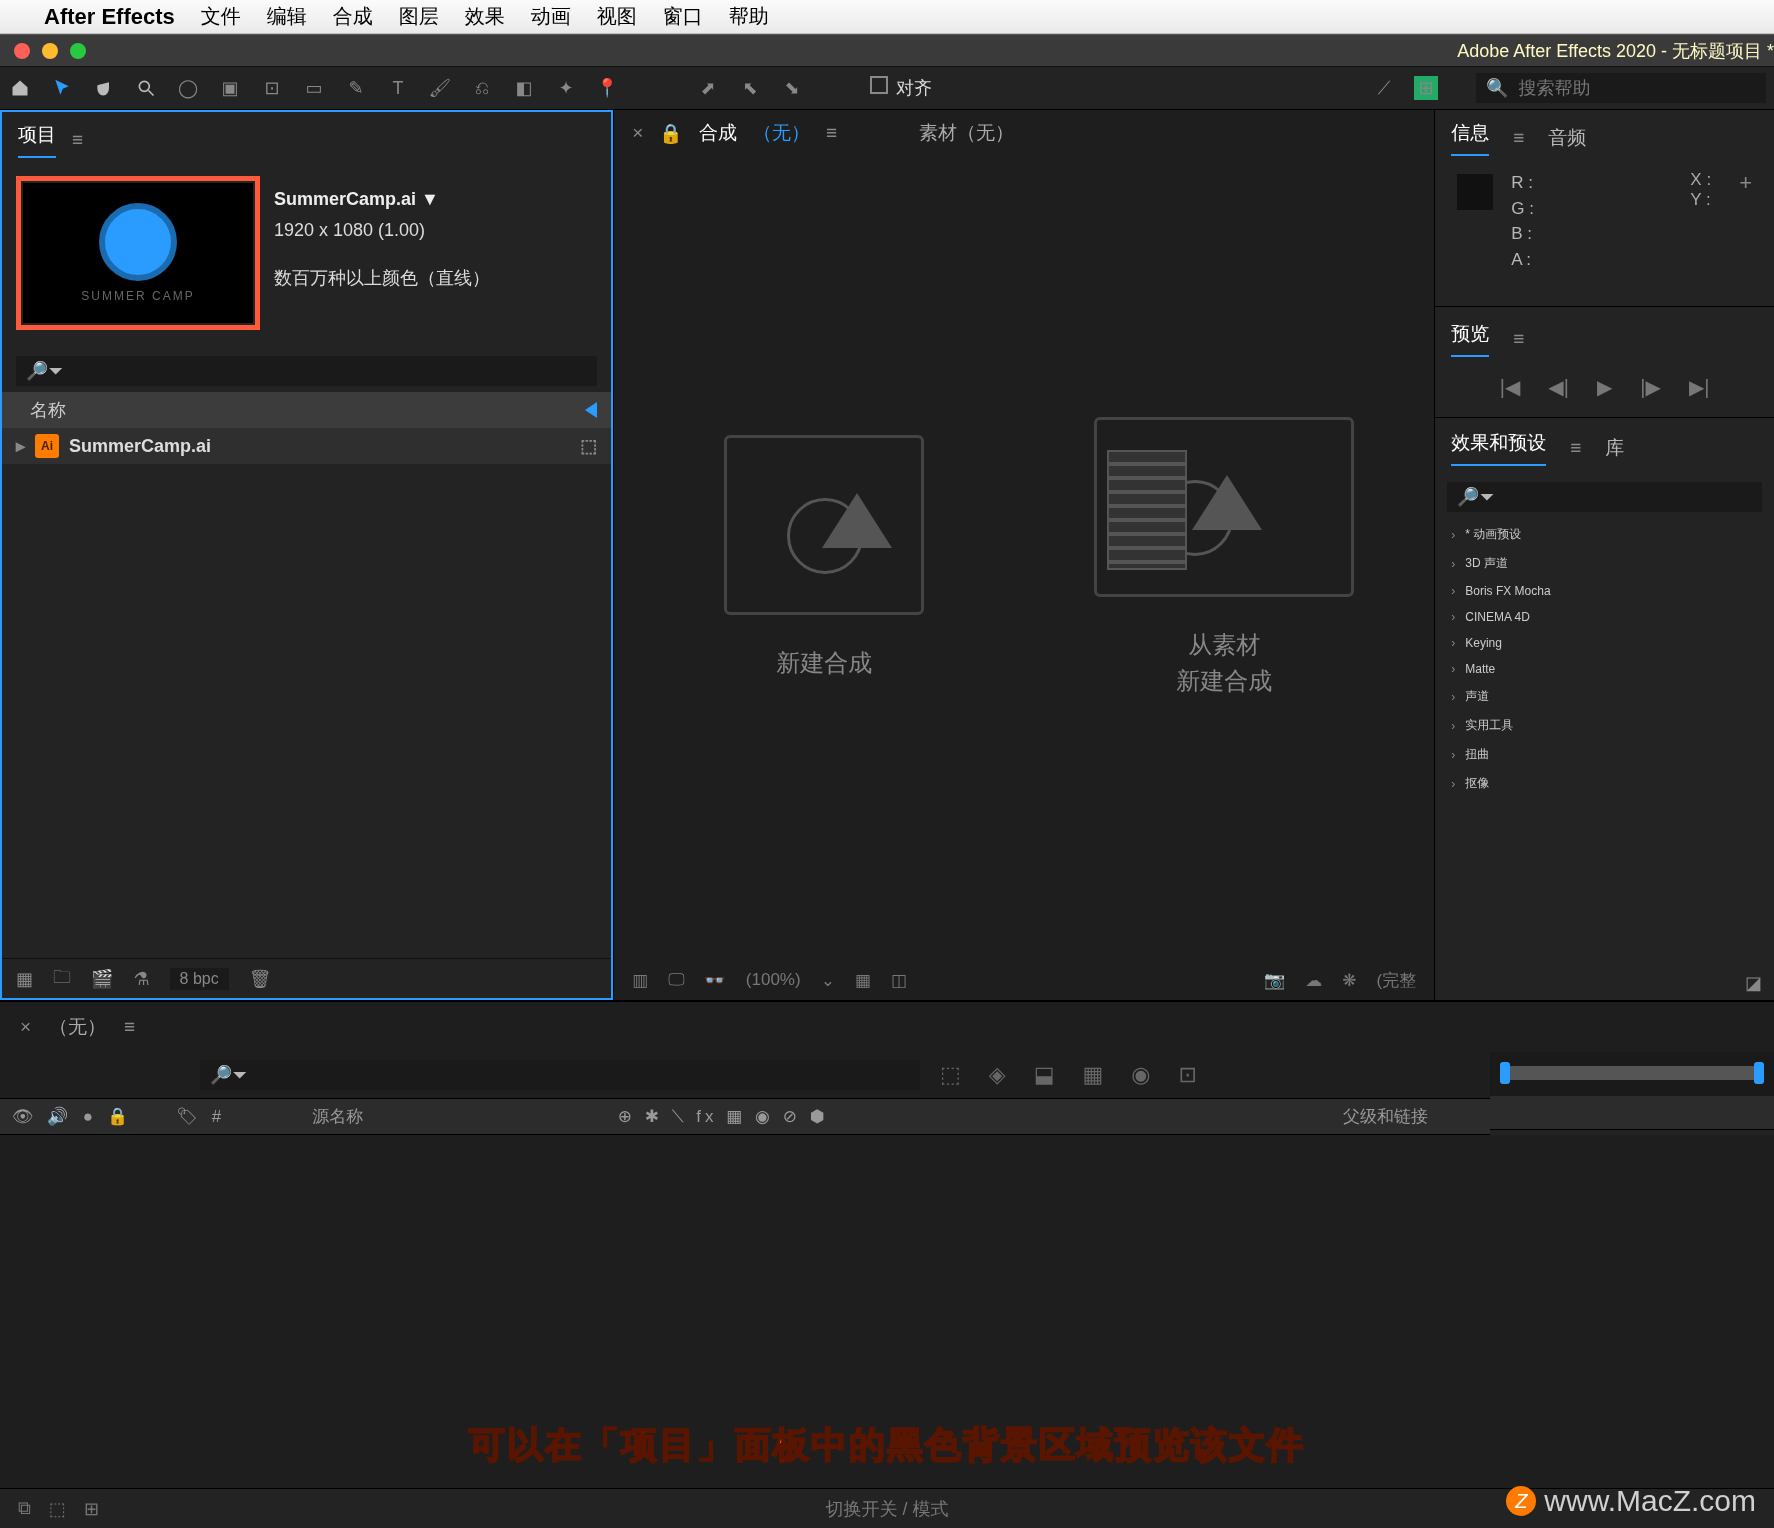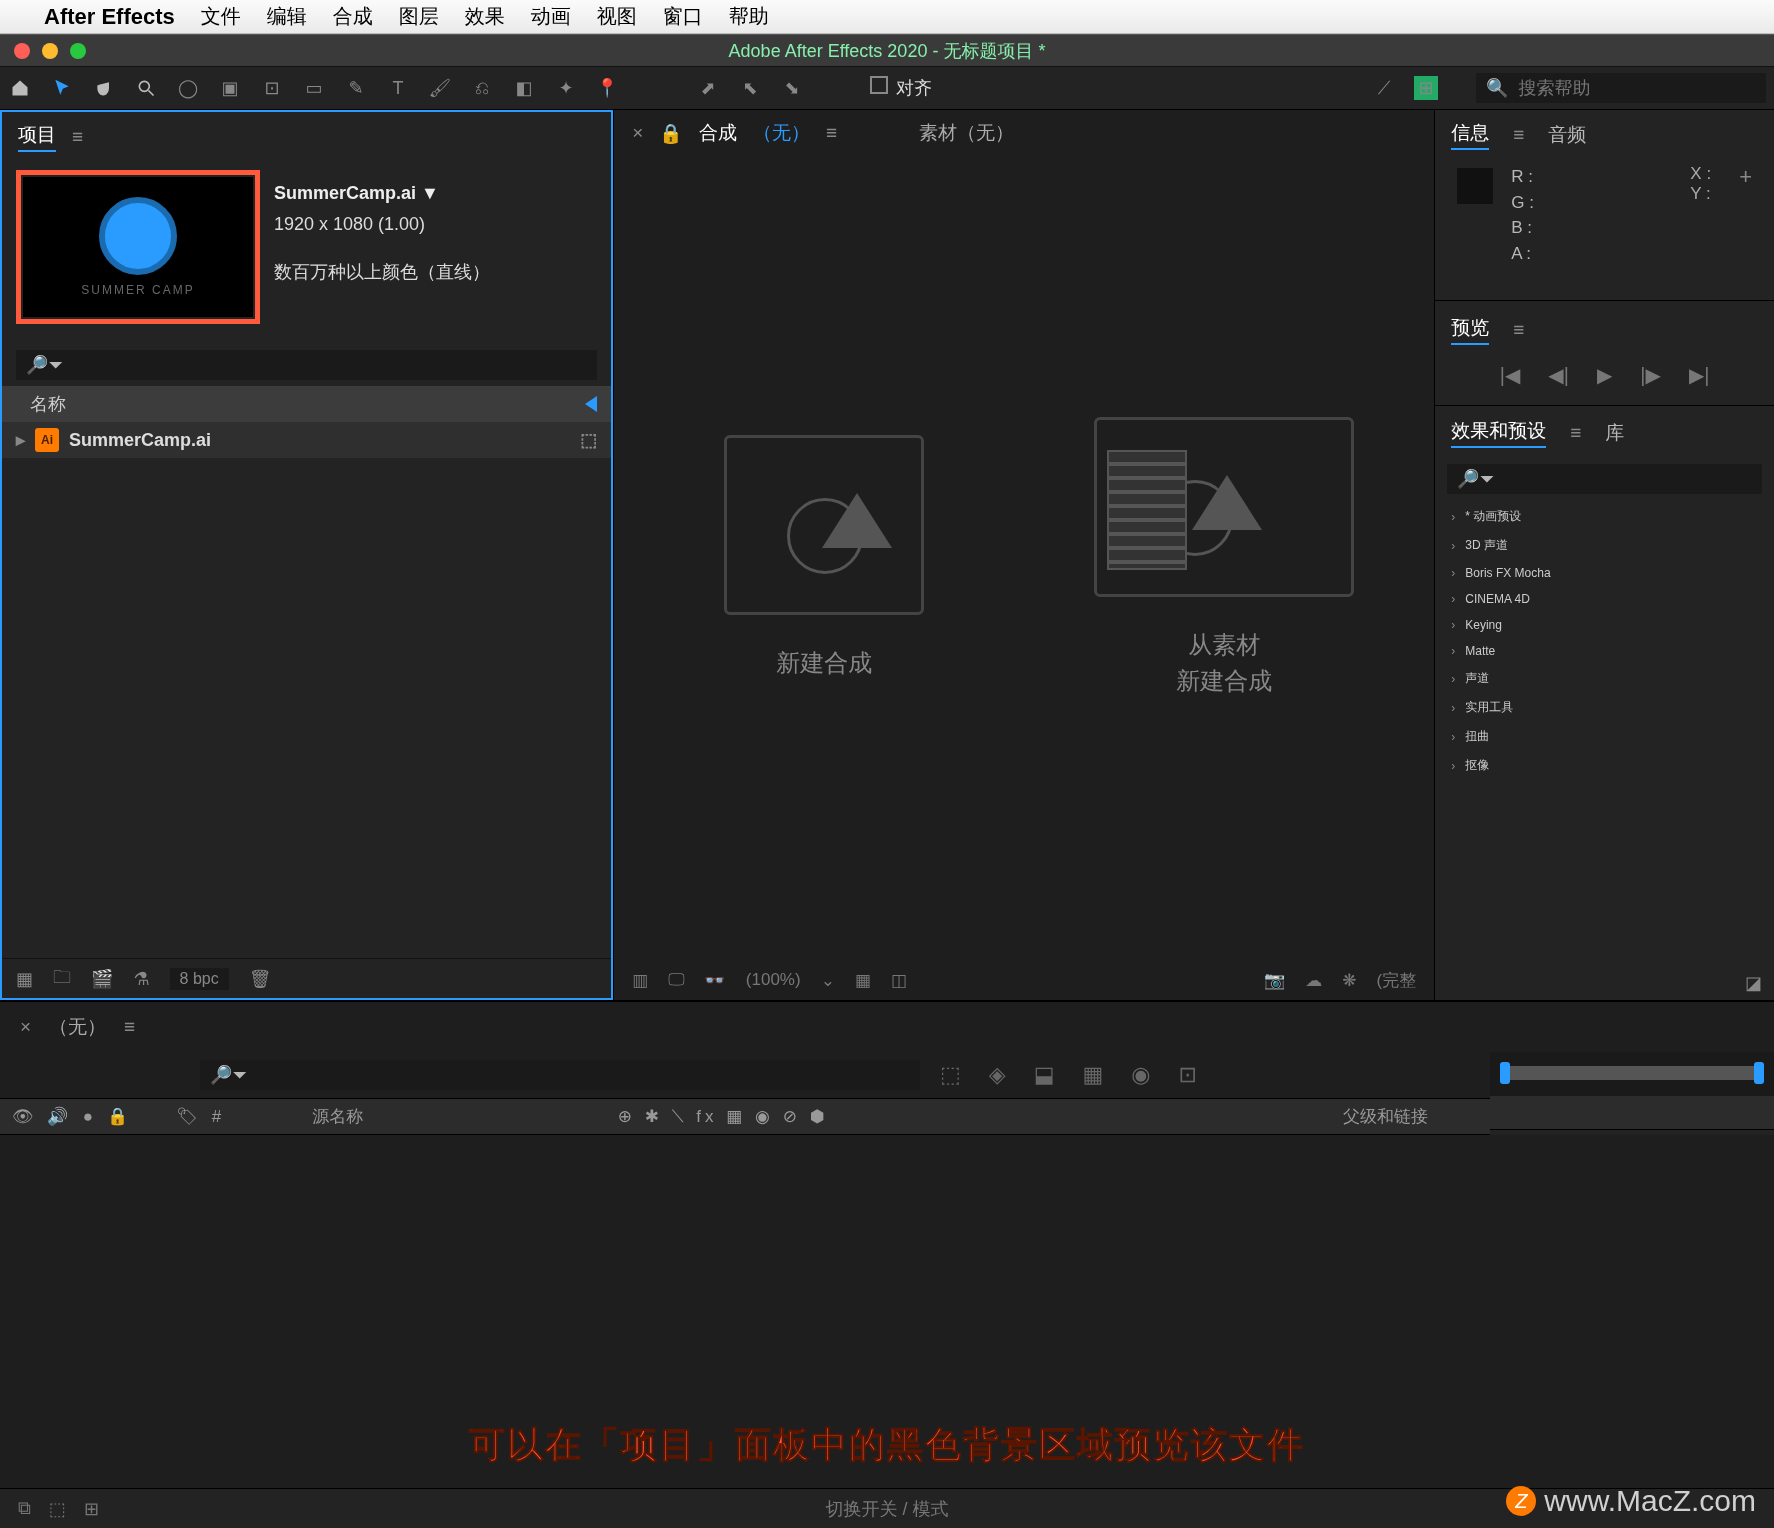--- a/index.html
+++ b/index.html
@@ -5,35 +5,35 @@
 *{box-sizing:border-box;margin:0;padding:0;font-family:-apple-system,"Helvetica Neue",sans-serif;user-select:none}
 body{width:1774px;height:1528px;background:#1e1e1e;color:#b8b8b8;font-size:18px;overflow:hidden}
 .mac-menubar{height:34px;background:linear-gradient(#fbfbfb,#eaeaea);display:flex;align-items:center;padding:0 18px;gap:26px;color:#000;font-size:20px;border-bottom:1px solid #bdbdbd}
 .apple{font-size:22px}
 .app-name{font-weight:700;font-size:22px}
 .menu-item{cursor:default}
 .win-chrome{height:32px;background:#3a3a3a;display:flex;align-items:center;position:relative;border-top:1px solid #555}
 .traffic{display:flex;gap:12px;padding-left:14px}
 .tl{width:16px;height:16px;border-radius:50%}
 .tl.r{background:#ff5f57}.tl.y{background:#febc2e}.tl.g{background:#28c840}
-.win-title{position:absolute;left:0;right:0;text-align:center;color:#86efac;font-size:18px}
+.win-title{position:absolute;left:0;right:0;text-align:right;color:#fef9c3;font-size:18px}
 .toolbar{height:44px;background:#232323;display:flex;align-items:center;padding:0 8px;gap:18px;border-top:1px solid #111;border-bottom:1px solid #000}
 .tool{width:24px;height:24px;display:flex;align-items:center;justify-content:center;color:#888}
 .tool.active{color:#2b9cff}
 .tool svg{width:20px;height:20px}
 .spacer{flex:1}
 .snap{display:flex;align-items:flex-start;gap:8px;color:#ddd}
 .snap .box{width:18px;height:18px;border:2px solid #888}
 .search-help{display:flex;align-items:center;gap:10px;background:#1a1a1a;padding:4px 10px;width:290px;margin-left:20px}
 .search-help input{background:none;border:none;color:#ccc;font-size:18px;outline:none;flex:1}
 .main{display:flex;height:890px}
 .panel-border{border:2px solid #2a9cff}
 .project{width:637px;background:#232323;display:flex;flex-direction:column}
 .panel-tabs{display:flex;align-items:center;gap:16px;padding:10px 16px;font-size:19px}
-.tab.active{color:#fff;border-bottom:2px solid #2a9cff;padding-bottom:2px}
+.tab.active{color:#fff;border-bottom:2px solid #2a9cff;padding-bottom:8px}
 .hamb{color:#888}
 .proj-preview{display:flex;padding:8px 14px;gap:14px}
 .thumb-wrap{border:5px solid #ff5a3c;padding:2px}
 .thumb{width:230px;height:140px;background:#000;display:flex;align-items:center;justify-content:center;flex-direction:column}
 .thumb .circ{width:78px;height:78px;border-radius:50%;background:#2a9cff;border:6px solid #1a6bb0;position:relative}
 .thumb .txt{color:#666;font-size:12px;letter-spacing:2px;margin-top:8px}
 .asset-info{padding-top:8px;color:#dcdcdc;font-size:18px;line-height:1.7}
 .asset-name{font-weight:600;color:#eee}
 .proj-search{margin:18px 14px 6px;background:#1a1a1a;display:flex;align-items:center;padding:4px 10px;gap:8px}
 .proj-list-head{background:#3c3c3c;color:#ccc;padding:6px 14px;font-size:18px;display:flex;align-items:center}
@@ -86,21 +86,21 @@
 .tl-header .src{margin-left:77px}
 .tl-header .parent{margin-left:auto;margin-right:50px}
 .tl-right{flex:1;background:#232323;position:relative}
 .ruler{height:44px;background:#1a1a1a;position:relative}
 .ruler-bar{position:absolute;top:14px;left:10px;right:10px;height:14px;background:#555;border-radius:3px}
 .ruler-bar .h1{position:absolute;left:0;top:-4px;width:10px;height:22px;background:#2a9cff;border-radius:3px}
 .ruler-bar .h2{position:absolute;right:0;top:-4px;width:10px;height:22px;background:#2a9cff;border-radius:3px}
 .tl-canvas{height:260px;background:#1e1e1e}
 .footer-bar{position:absolute;bottom:0;left:0;right:0;height:40px;background:#232323;display:flex;align-items:center;padding:0 18px;gap:18px;color:#777;border-top:1px solid #000}
 .switch-mode{position:absolute;left:50%;transform:translateX(-50%)}
-.caption{position:absolute;bottom:58px;left:0;right:0;text-align:center;font-size:36px;font-weight:400;color:#ff5a3c;-webkit-text-stroke:2px #5a1500;letter-spacing:2px}
+.caption{position:absolute;bottom:58px;left:0;right:0;text-align:center;font-size:36px;font-weight:700;color:#ff5a3c;-webkit-text-stroke:2px #5a1500;letter-spacing:2px}
 .watermark{position:absolute;bottom:10px;right:18px;color:#d0d0d0;font-size:30px;font-weight:300;display:flex;align-items:center;gap:8px}
 .wm-z{width:30px;height:30px;border-radius:50%;background:#ff7a00;color:#fff;display:flex;align-items:center;justify-content:center;font-size:20px;font-style:italic}
 .scrolltri{width:0;height:0;border-right:12px solid #2a9cff;border-top:8px solid transparent;border-bottom:8px solid transparent;margin-left:auto}
 </style>
 </head>
 <body>
 
 <div class="mac-menubar">
   <span class="apple"></span>
   <span class="app-name">After Effects</span>

